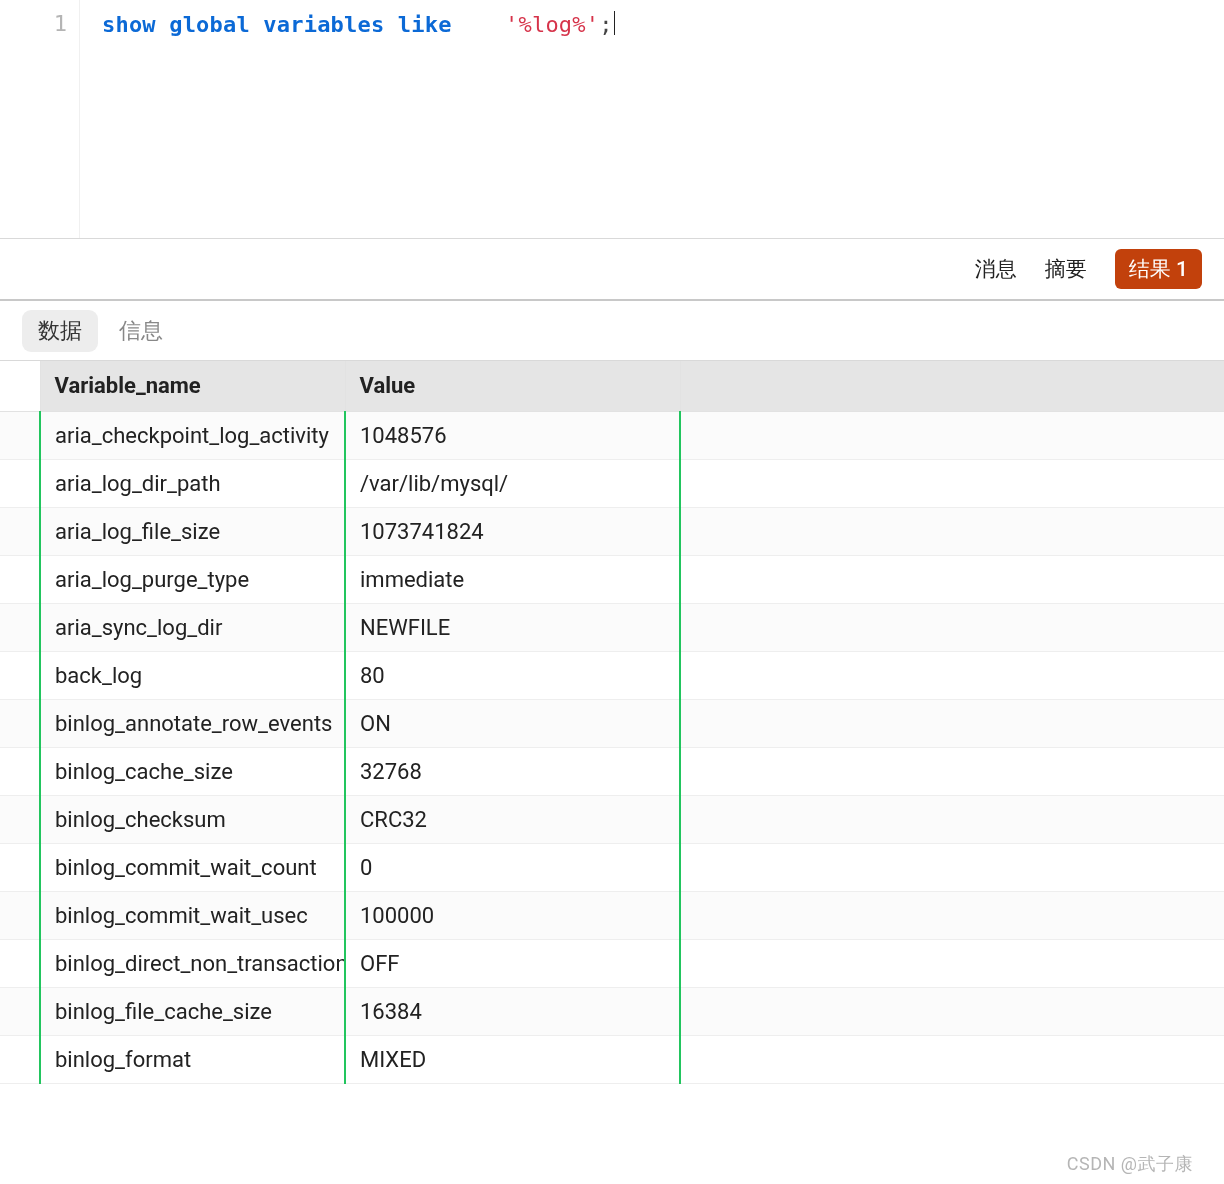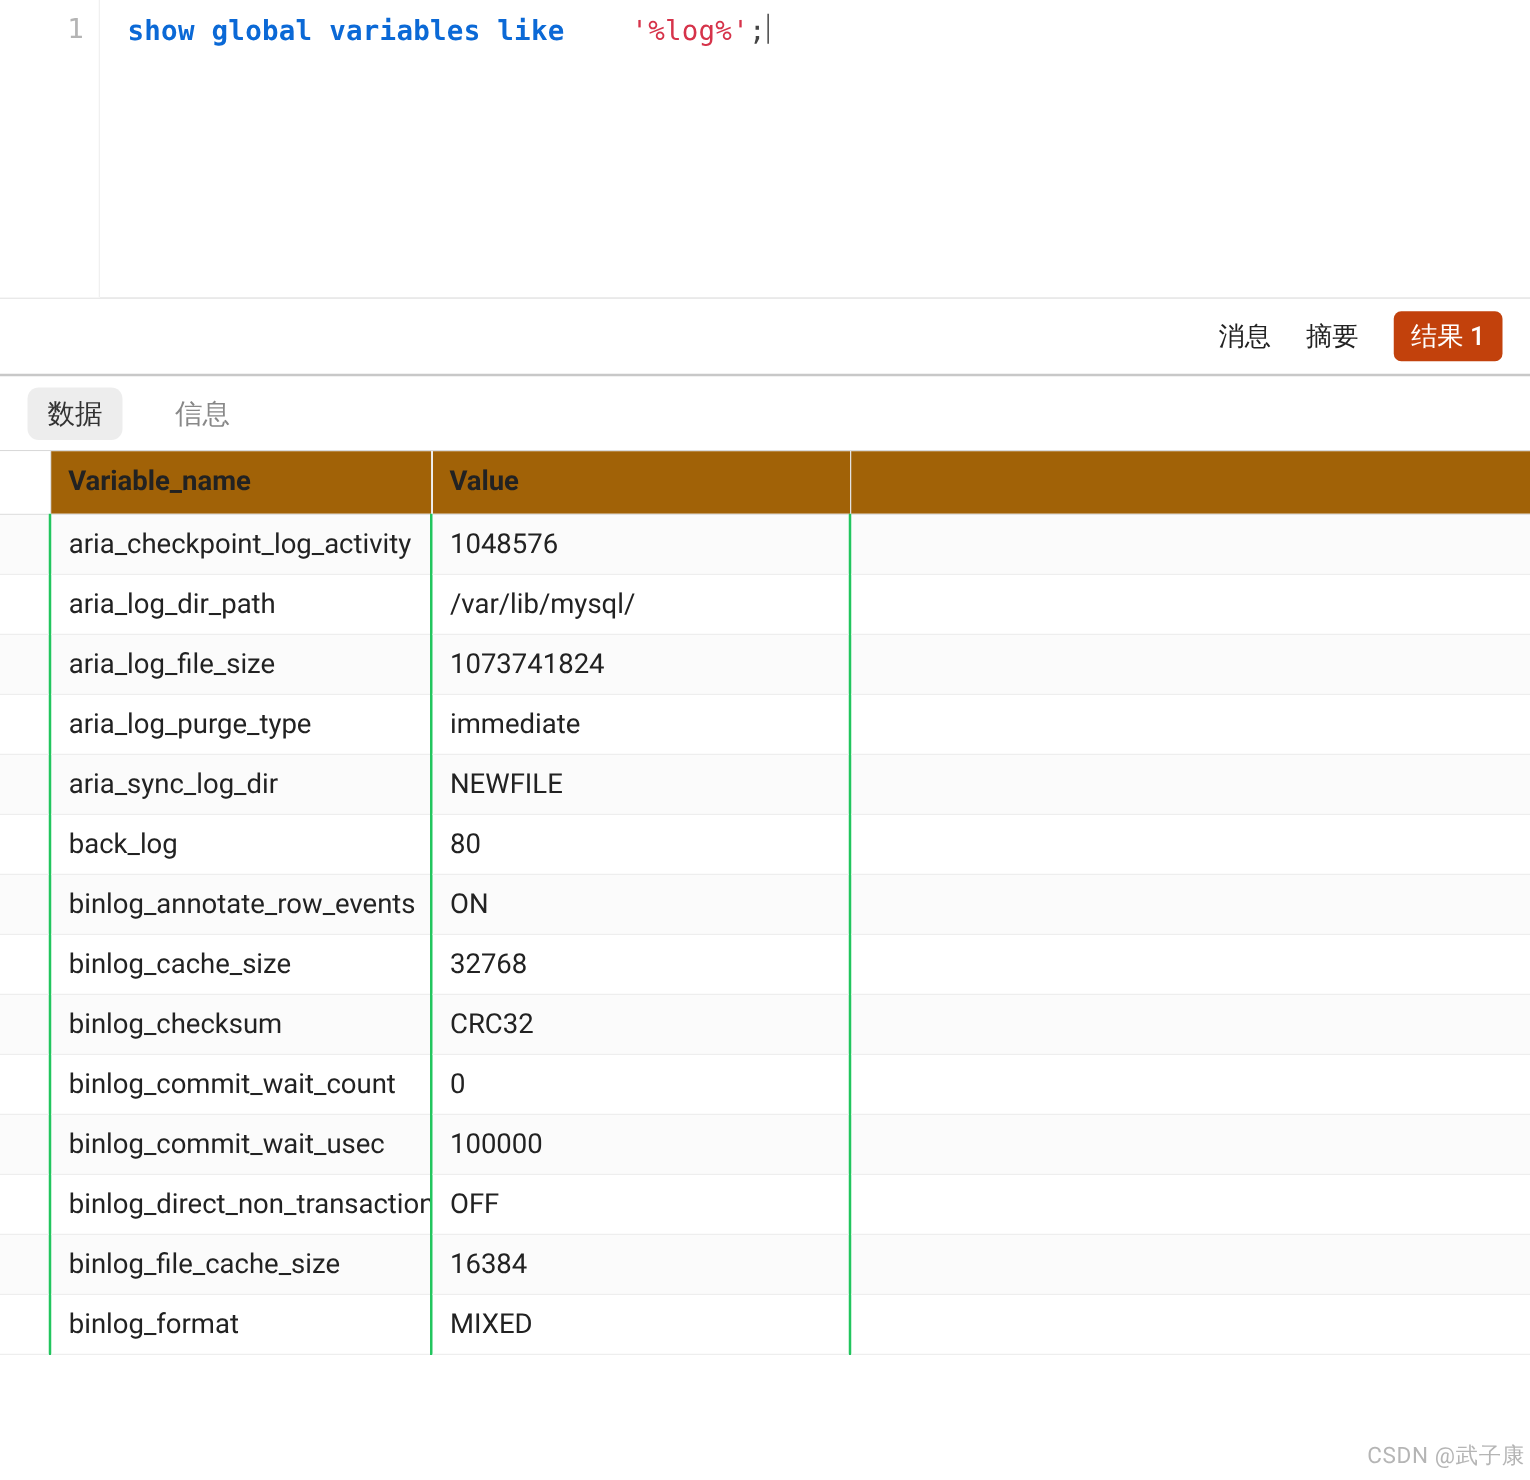--- a/index.html
+++ b/index.html
@@ -67,21 +67,21 @@
   .toolbar .tab.primary {
     background: #c2410c;
     color: #fff;
     padding: 6px 14px;
     border-radius: 6px;
     font-weight: 500;
   }
   .subtabs {
     display: flex;
     align-items: center;
-    gap: 42px;
+    gap: 21px;
     padding: 14px 22px;
     height: 60px;
     border-bottom: 1px solid #d9d9d9;
     font-size: 22px;
   }
   .subtabs .chip {
     background: #ededed;
     color: #333;
     padding: 6px 16px;
     border-radius: 9px;
@@ -103,34 +103,34 @@
     border-bottom: 1px solid #eee;
     overflow: hidden;
     white-space: nowrap;
     text-overflow: clip;
     font-size: 22px;
   }
   .grid th {
     font-weight: 700;
     border-bottom: 1px solid #e2e2e2;
     border-right: 1px solid #e2e2e2;
-    background: #a16207;
+    background: #e5e5e5;
     height: 50px;
   }
   .grid td { border-right: 2px solid #22c55e; }
   .col-handle { width: 40px; border-right: 1px solid #e2e2e2; }
   .col-name { width: 305px; }
   .col-value { width: 335px; }
   .col-rest { border-right: none !important; }
   .grid tbody tr:nth-child(odd) td { background: #fbfbfb; }
   .grid tbody tr:nth-child(even) td { background: #ffffff; }
   .grid td.col-handle, .grid th.col-handle { background: #fff; }
   .watermark {
     position: absolute;
-    right: 4px;
+    right: 31px;
     bottom: 8px;
     color: rgba(120,120,120,0.55);
     font-size: 18px;
     letter-spacing: 0.5px;
     pointer-events: none;
   }
 </style>
 </head>
 <body>
 

